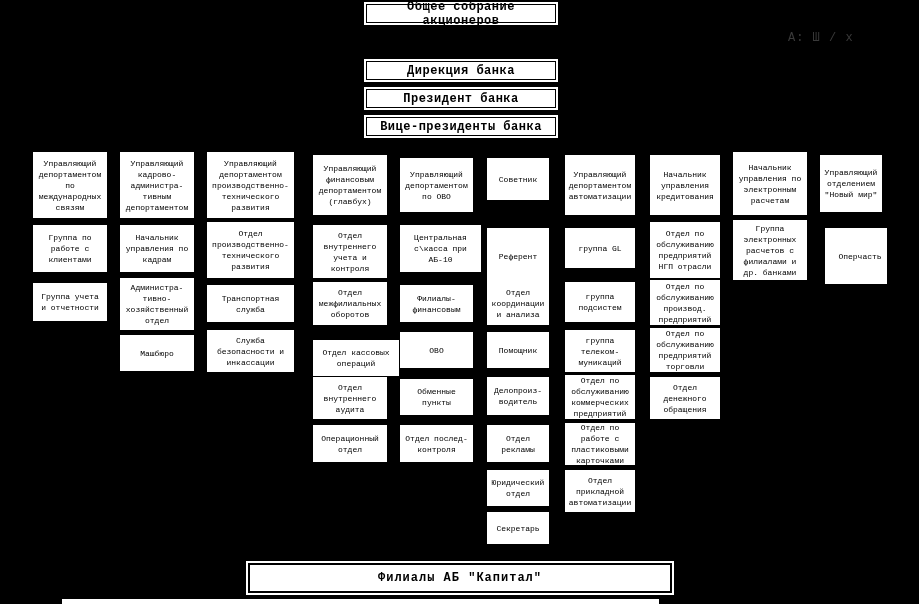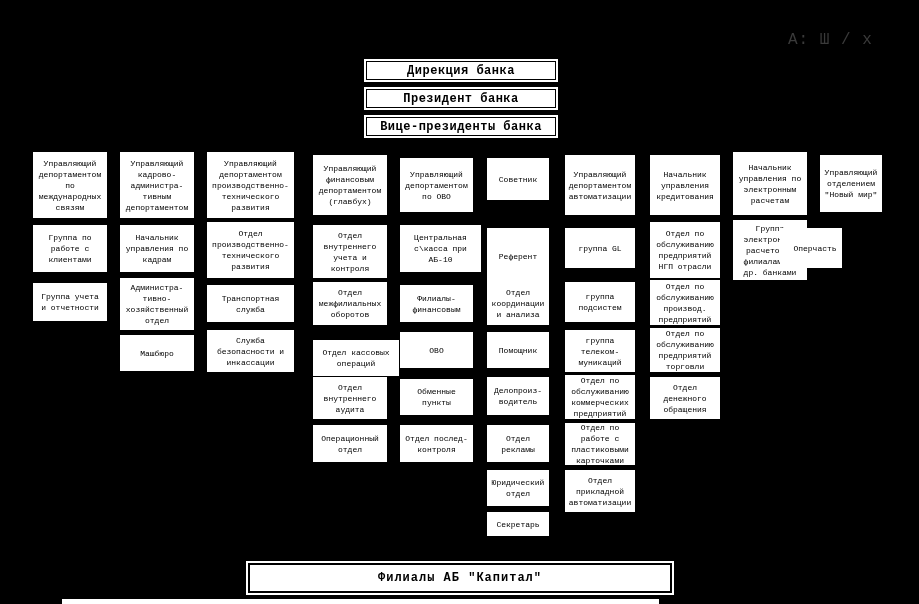--- a/index.html
+++ b/index.html
@@ -20,31 +20,32 @@
   .grid-box{
     font-size:8px;line-height:11px;font-weight:normal;
   }
   .footer-box{
     left:248px;top:563px;width:424px;height:30px;
     font-size:12px;font-weight:bold;letter-spacing:1px;
     border:2px solid #000;box-shadow:0 0 0 2px #fff;
   }
   .watermark{
     position:absolute;left:788px;top:31px;
-    color:#3a3a3a;font-size:16px;letter-spacing:1px;
+    color:#3a3a3a;font-size:12px;letter-spacing:1px;
   }
   .bottom-strip{
     position:absolute;left:62px;top:599px;width:597px;height:5px;background:#fff;
   }
 </style>
 </head>
 <body>
 
 <div class="screen">
 
+  <div class="box top-box" style="top:4px">Общее собрание акционеров</div>
   <div class="box top-box" style="top:61px">Дирекция банка</div>
   <div class="box top-box" style="top:89px">Президент банка</div>
   <div class="box top-box" style="top:117px">Вице-президенты банка</div>
 
   <div class="watermark">А: Ш / х</div>
 
   <div>
       <div class="box grid-box" style="left: 33px; width: 74px; top: 152px; height: 66px;">Управляющий
 депортаментом
 по
@@ -118,21 +119,21 @@
       <div class="box grid-box" style="left: 487px; width: 62px; top: 282px; height: 43px;">Отдел
 координации
 и анализа</div>
       <div class="box grid-box" style="left: 487px; width: 62px; top: 332px; height: 36px;">Помощник</div>
       <div class="box grid-box" style="left: 487px; width: 62px; top: 377px; height: 38px;">Делопроиз-
 водитель</div>
       <div class="box grid-box" style="left: 487px; width: 62px; top: 425px; height: 37px;">Отдел
 рекламы</div>
       <div class="box grid-box" style="left: 487px; width: 62px; top: 470px; height: 36px;">Юридический
 отдел</div>
-      <div class="box grid-box" style="left: 487px; width: 62px; top: 512px; height: 24px;">Секретарь</div>
+      <div class="box grid-box" style="left: 487px; width: 62px; top: 512px; height: 32px;">Секретарь</div>
       <div class="box grid-box" style="left: 565px; width: 70px; top: 155px; height: 60px;">Управляющий
 депортаментом
 автоматизации</div>
       <div class="box grid-box" style="left: 565px; width: 70px; top: 228px; height: 40px;">группа GL</div>
       <div class="box grid-box" style="left: 565px; width: 70px; top: 282px; height: 40px;">группа
 подсистем</div>
       <div class="box grid-box" style="left: 565px; width: 70px; top: 330px; height: 42px;">группа
 телеком-
 муникаций</div>
       <div class="box grid-box" style="left: 565px; width: 70px; top: 375px; height: 44px;">Отдел по
@@ -169,20 +170,20 @@
 электронным
 расчетам</div>
       <div class="box grid-box" style="left: 733px; width: 74px; top: 220px; height: 60px;">Группа
 электронных
 расчетов с
 филиалами и
 др. банками</div>
       <div class="box grid-box" style="left: 820px; width: 62px; top: 155px; height: 57px;">Управляющий
 отделением
 "Новый мир"</div>
-      <div class="box grid-box" style="left: 780px; width: 62px; top: 228px; height: 40px; padding-left: 8px;">Оперчасть</div>
+      <div class="box grid-box" style="left: 825px; width: 62px; top: 228px; height: 56px; padding-left: 8px;">Оперчасть</div>
     </div>
 
   <div class="box footer-box">Филиалы АБ "Капитал"</div>
 
   <div class="bottom-strip"></div>
 
 </div>
 
 </body></html>

